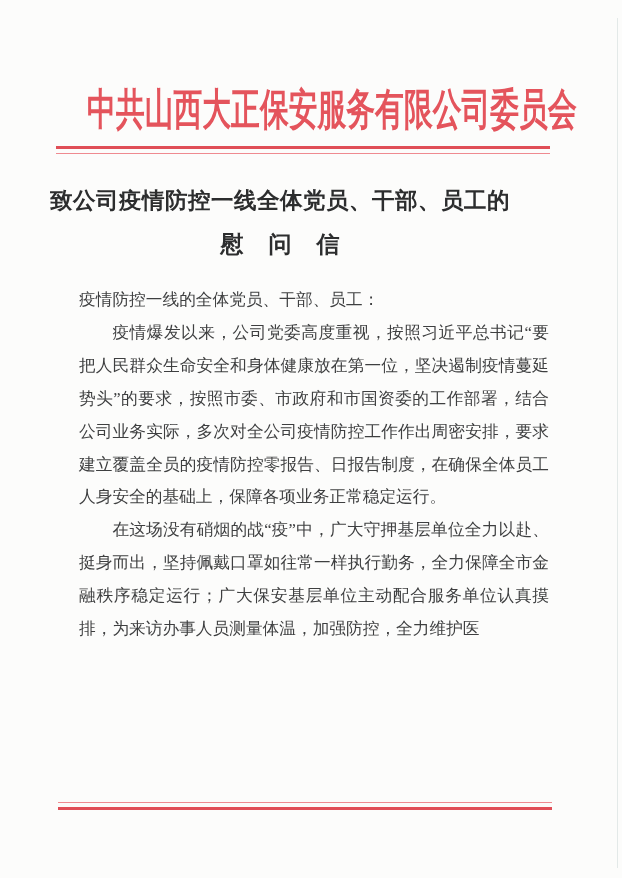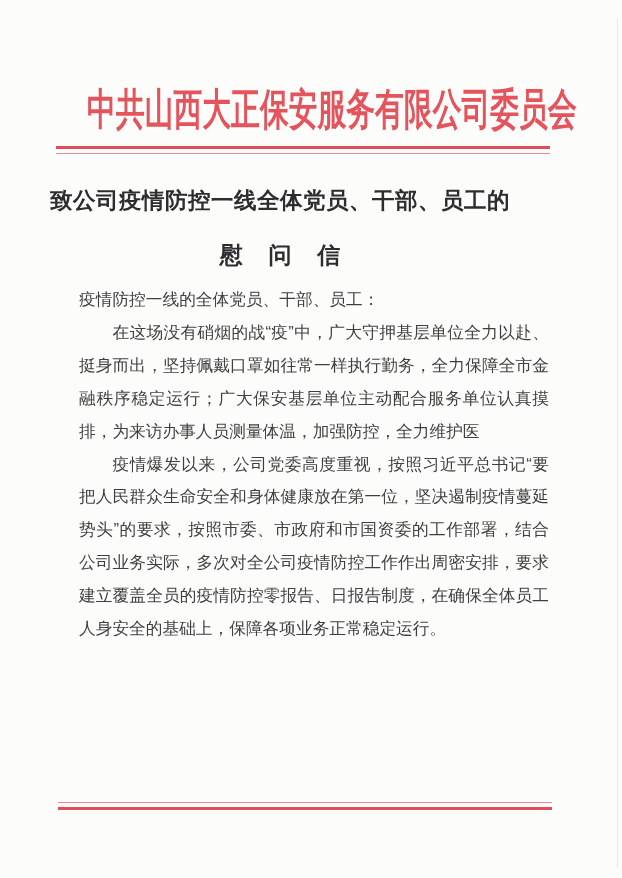--- a/index.html
+++ b/index.html
@@ -2,21 +2,21 @@
 <html style="--red: #e4545c; --rule: #e04e57; --rule-light: #ef8a90; --title-ink: #2c2d2e; --body-ink: #3e3f40;"><head>
 <meta charset="utf-8">
 <style>
   html, body { margin: 0; padding: 0; background: #ffffff; }
   .page {
     position: relative;
     width: 622px;
     height: 878px;
     background: #fcfcfb;
     overflow: hidden;
-    font-family: Liberation Sans, sans-serif;
+    font-family: Liberation Serif, serif;
   }
   .letterhead {
     position: absolute;
     top: 82px;
     left: 0;
     width: 622px;
     text-align: center;
     font-size: 40px;
     font-weight: bold;
     color: var(--red, #e4545c);
@@ -45,21 +45,21 @@
     font-weight: bold;
   }
   .doc-title .t1 {
     display: block;
     font-size: 22.5px;
     letter-spacing: 0.5px;
     line-height: 30px;
   }
   .doc-title .t2 {
     display: block;
-    margin-top: 24px;
+    margin-top: 14px;
     font-size: 23px;
     letter-spacing: 0.42em;
     padding-left: 0.42em; 
     line-height: 30px;
   }
   .letter-body {
     position: absolute;
     top: 284px;
     left: 79px;
     width: 470px;
@@ -98,21 +98,21 @@
 
   <div class="rule-top"></div>
 
   <h1 class="doc-title">
     <span class="t1">致公司疫情防控一线全体党员、干部、员工的</span>
     <span class="t2">慰 问 信</span>
   </h1>
 
   <div class="letter-body">
     <p class="salutation">疫情防控一线的全体党员、干部、员工：</p>
+    <p class="para">疫情爆发以来，公司党委高度重视，按照习近平总书记“要把人民群众生命安全和身体健康放在第一位，坚决遏制疫情蔓延势头”的要求，按照市委、市政府和市国资委的工作部署，结合公司业务实际，多次对全公司疫情防控工作作出周密安排，要求建立覆盖全员的疫情防控零报告、日报告制度，在确保全体员工人身安全的基础上，保障各项业务正常稳定运行。</p>
     <p class="para">在这场没有硝烟的战“疫”中，广大守押基层单位全力以赴、挺身而出，坚持佩戴口罩如往常一样执行勤务，全力保障全市金融秩序稳定运行；广大保安基层单位主动配合服务单位认真摸排，为来访办事人员测量体温，加强防控，全力维护医</p>
-    <p class="para">疫情爆发以来，公司党委高度重视，按照习近平总书记“要把人民群众生命安全和身体健康放在第一位，坚决遏制疫情蔓延势头”的要求，按照市委、市政府和市国资委的工作部署，结合公司业务实际，多次对全公司疫情防控工作作出周密安排，要求建立覆盖全员的疫情防控零报告、日报告制度，在确保全体员工人身安全的基础上，保障各项业务正常稳定运行。</p>
   </div>
 
   <div class="rule-bottom"></div>
 
   <div class="page-edge"></div>
 
 </div>
 
 </body></html>

